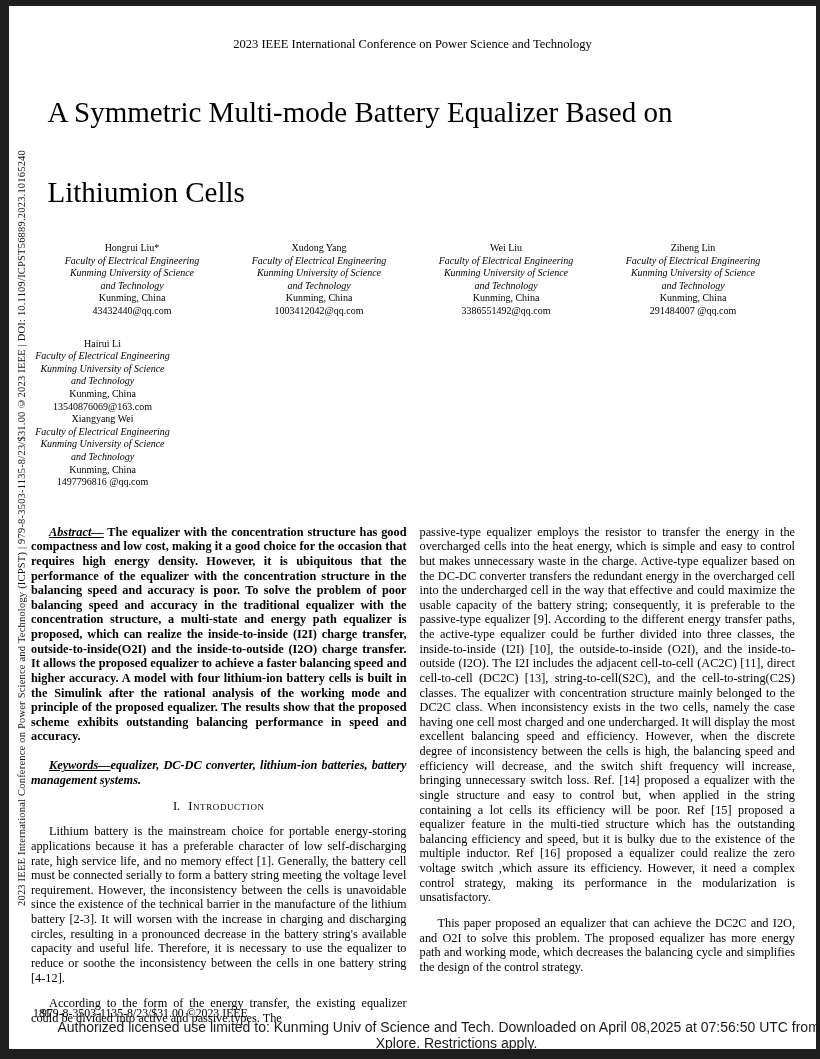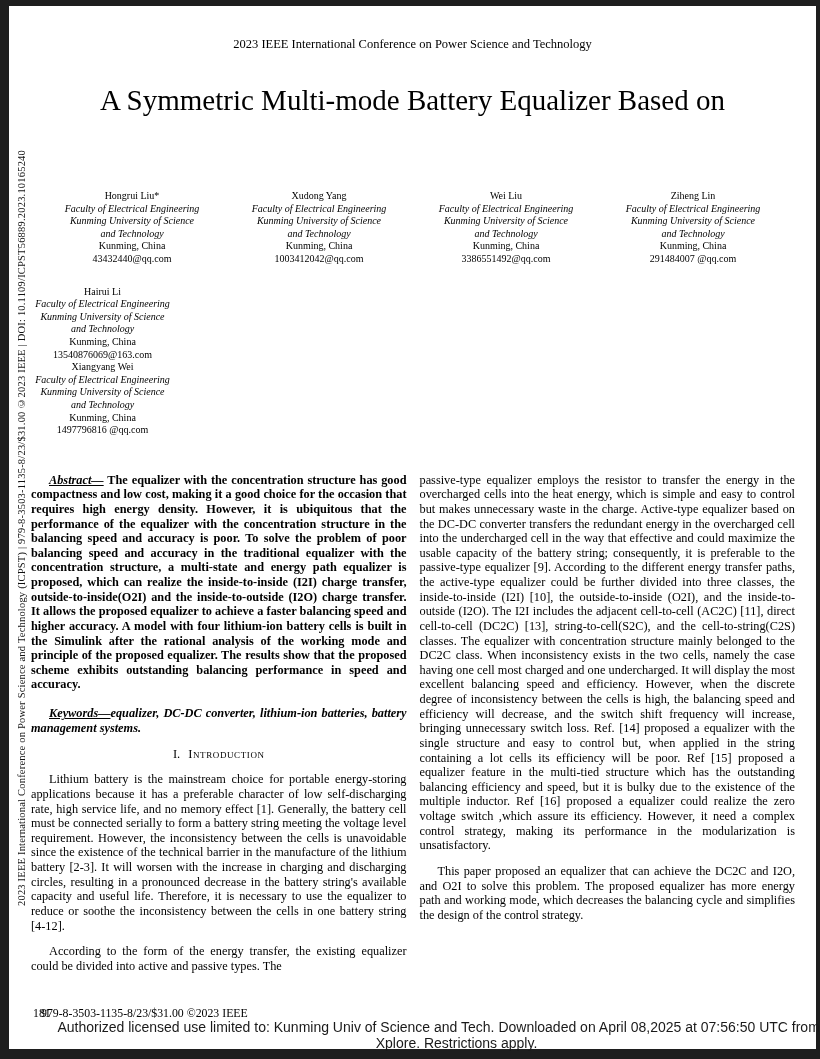--- a/index.html
+++ b/index.html
@@ -27,23 +27,23 @@
     letter-spacing: 0.2px;
     white-space: nowrap;
     color: #111;
   }
   .conf-header {
     margin-top: 31px;
     text-align: center;
     font-size: 12.5px;
   }
   .paper-title {
-    margin: 28px auto 0 auto;
+    margin: 40px auto 0 auto;
     width: 730px;
-    text-align: center;
+    text-align: left;
     font-size: 29px;
     font-weight: normal;
     line-height: 1.38;
   }
   .authors-row {
     display: flex;
     justify-content: center;
     margin-top: 30px;
   }
   .authors-row.second { margin-top: 20px; flex-direction: column; }
@@ -108,21 +108,21 @@
 
 <div class="frame">
   <div class="page">
 
     <div class="sidebar-text">2023 IEEE International Conference on Power Science and Technology (ICPST) | 979-8-3503-1135-8/23/$31.00 ©2023 IEEE | DOI: 10.1109/ICPST56889.2023.10165240</div>
 
     <div class="conf-header">2023 IEEE International Conference on Power Science and Technology</div>
 
     <h1 class="paper-title"><span>A Symmetric Multi-mode Battery Equalizer Based on</span><br>
       <br>
-      </h1>
+      <span>Lithiumion Cells</span></h1>
 
     <div class="authors-row first">
       <div class="author-block">
         <div class="author-name">Hongrui Liu*</div>
         <div class="author-aff">Faculty of Electrical Engineering</div>
         <div class="author-aff">Kunming University of Science</div>
         <div class="author-aff">and Technology</div>
         <div class="author-city">Kunming, China</div>
         <div class="author-email">43432440@qq.com</div>
       </div>

